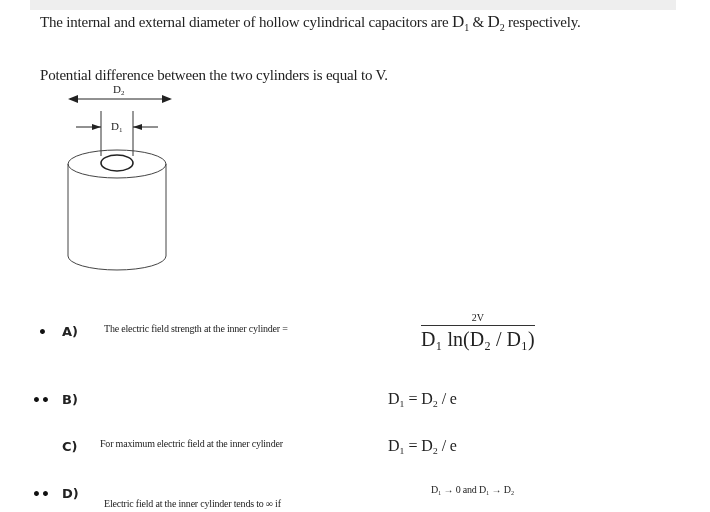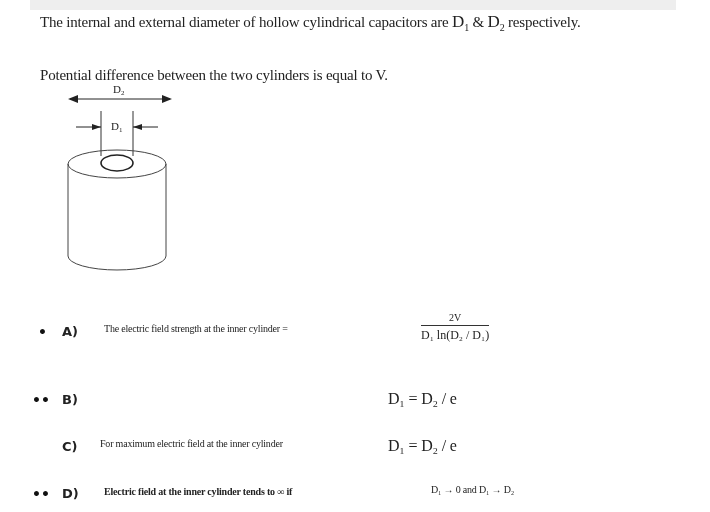--- a/index.html
+++ b/index.html
@@ -9,21 +9,21 @@
   .line { position:absolute; font-size:15px; white-space:nowrap; letter-spacing:-0.2px; }
   .sub { font-size:10px; vertical-align:-4px; }
   .mathbig { font-size:17px; }
   .diagram { position:absolute; left:56px; top:78px; width:130px; height:200px; }
   .opt { position:absolute; left:0; width:710px; height:30px; }
   .bullet { position:absolute; font-family:"DejaVu Sans", sans-serif; font-weight:bold; font-size:14px; color:#111; }
   .letter { position:absolute; font-family:"DejaVu Sans", sans-serif; font-weight:bold; font-size:13px; color:#222; }
   .otext { position:absolute; font-size:10px; white-space:nowrap; letter-spacing:-0.2px; }
   .frac { position:absolute; text-align:center; }
   .frac .num { font-size:10px; border-bottom:1.3px solid #333; padding:0 4px 2px 4px; }
-  .frac .den { font-size:12px; padding-top:2px;text-align:center; }
+  .frac .den { font-size:20px; padding-top:2px;text-align:center; }
 </style>
 </head>
 <body>
 
 <div class="topband"></div>
 
 <div class="line" style="left:40px; top:12px;">
   <span>The internal and external diameter of hollow cylindrical capacitors are </span><span class="mathbig"><span>D</span><span class="sub">1</span></span><span> &amp; </span><span class="mathbig"><span>D</span><span class="sub">2</span></span><span> respectively.</span>
 </div>
 
@@ -75,15 +75,15 @@
 <div class="opt" style="top:437px;">
   <span class="bullet" style="left:32px; top:2px;"></span>
   <span class="letter" style="left:62px; top:2px;">C)</span>
   <span class="otext" style="left:100px; top:1px;">For maximum electric field at the inner cylinder</span>
   <span class="otext" style="left:388px; top:0px; font-size:16px;">D₁ = D₂ / e</span>
 </div>
 
 <div class="opt" style="top:484px;">
   <span class="bullet" style="left:32px; top:2px;">••</span>
   <span class="letter" style="left:62px; top:2px;">D)</span>
-  <span class="otext" style="left:104px; top:2px;font-weight:bold;">Electric field at the inner cylinder tends to ∞ if</span>
+  <span class="otext" style="left:104px; top:14px;">Electric field at the inner cylinder tends to ∞ if</span>
   <span class="otext" style="left:431px; top:0px; font-size:10px;">D₁ → 0 and D₁ → D₂</span>
 </div>
 
 </body></html>

